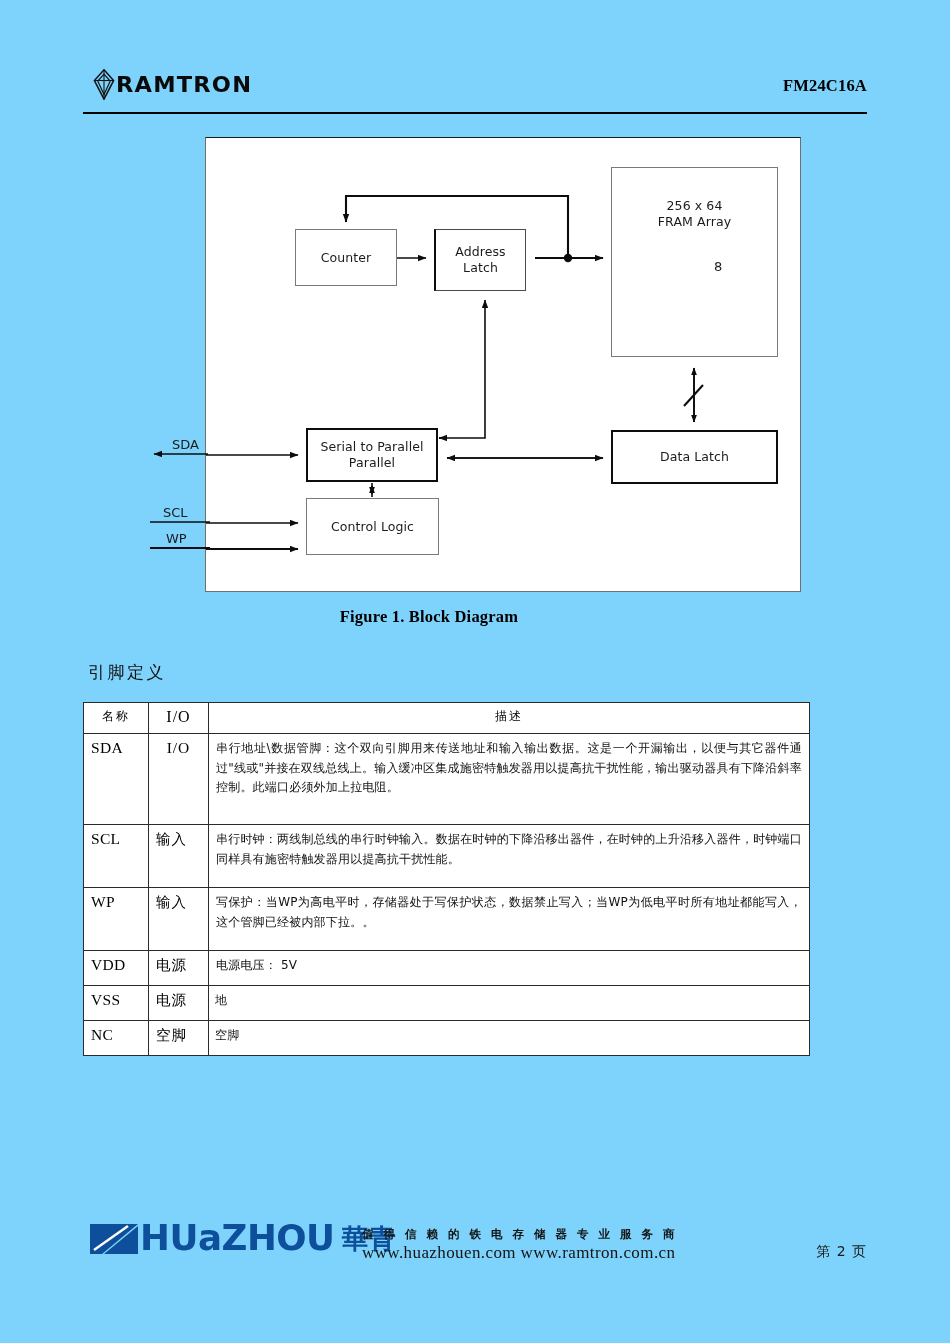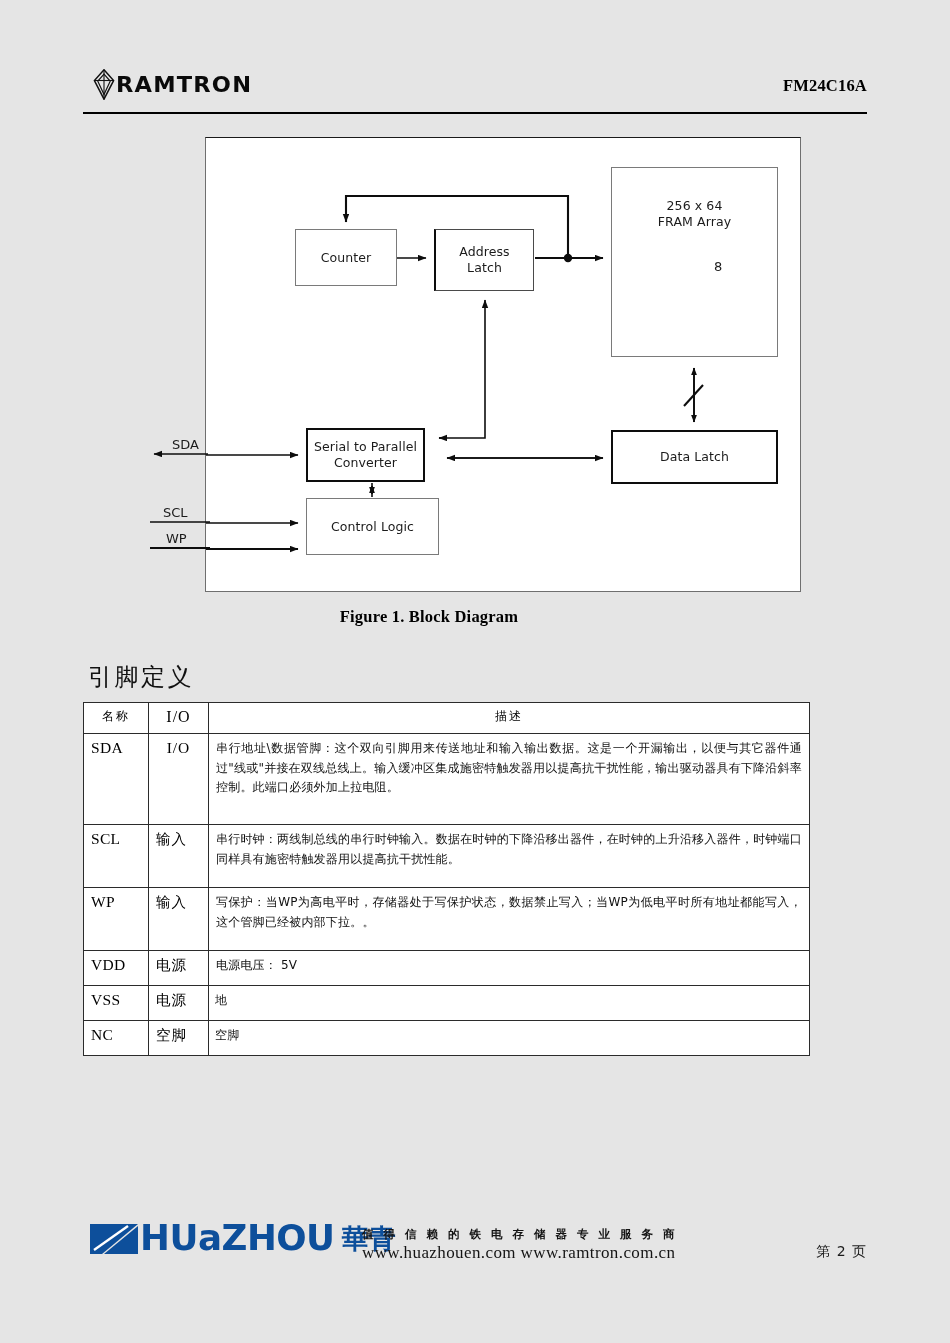--- a/index.html
+++ b/index.html
@@ -15,21 +15,21 @@
     font-family: "Liberation Serif", "DejaVu Serif", serif;
     color: #000000;
     overflow: hidden;
   }
 
   
   .page {
     position: absolute;
     left: 0; top: 0;
     width: 950px; height: 1343px;
-    background: #e5e5e5;
+    background: #7dd3fc;
   }
 
   
   .header {
     position: absolute;
     left: 83px; top: 62px;
     width: 784px; height: 52px;
   }
   .logo-wrap {
     position: absolute;
@@ -88,24 +88,24 @@
     font-size: 12.5px;
     color: #1b1b1b;
     line-height: 1.25;
     letter-spacing: 0.1px;
   }
   .blk.thin { border: 1.3px solid #7a7a7a; }
   .blk.thick { border: 2.1px solid #0d0d0d; }
   .blk.mix  { border: 1.5px solid #4a4a4a; border-left-width: 2.3px; border-left-color:#0d0d0d; }
 
   .b-counter { left: 89px;  top: 91px;  width: 102px; height: 57px; }
-  .b-addr    { left: 228px; top: 91px;  width: 100px; height: 62px; }
+  .b-addr    { left: 228px; top: 91px;  width: 92px; height: 62px; }
   .b-fram    { left: 405px; top: 29px;  width: 167px; height: 190px; }
   .b-data    { left: 405px; top: 292px; width: 167px; height: 54px; text-align: center; }
-  .b-serial  { left: 100px; top: 290px; width: 119px; height: 54px; align-items: center; }
+  .b-serial  { left: 100px; top: 290px; width: 132px; height: 54px; align-items: center; }
   .b-control { left: 100px; top: 360px; width: 133px; height: 57px; }
 
   .bus-label {
     position: absolute;
     left: 508px; top: 121px;
     font-family: "DejaVu Sans", sans-serif;
     font-size: 13px;
     color: #1b1b1b;
   }
 
@@ -131,21 +131,21 @@
     font-size: 16.5px;
     letter-spacing: 0.2px;
   }
   .fig-caption .inner { display:inline-block; margin-left: -60px; }
 
   
   .section-title {
     position: absolute;
     left: 88px; top: 661px;
     font-family: "DejaVu Sans", "Liberation Sans", sans-serif;
-    font-size: 24px;
+    font-size: 17px;
     letter-spacing: 2.5px;
     color: #111;
   }
 
   
   .pin-table {
     position: absolute;
     left: 83px; top: 702px;
     width: 727px;
     border-collapse: collapse;
@@ -340,21 +340,21 @@
       </span>
     </div>
 
     <div class="blk thick b-data">
       <span>Data Latch</span>
     </div>
 
     <div class="blk thick b-serial">
       <span>
         <span>Serial to Parallel</span><br>
-        <span>Converter</span>
+        <span>Parallel</span>
       </span>
     </div>
 
     <div class="blk thin b-control">
       <span>Control Logic</span>
     </div>
 
     <div class="bus-label">8</div>
   </div>
 

